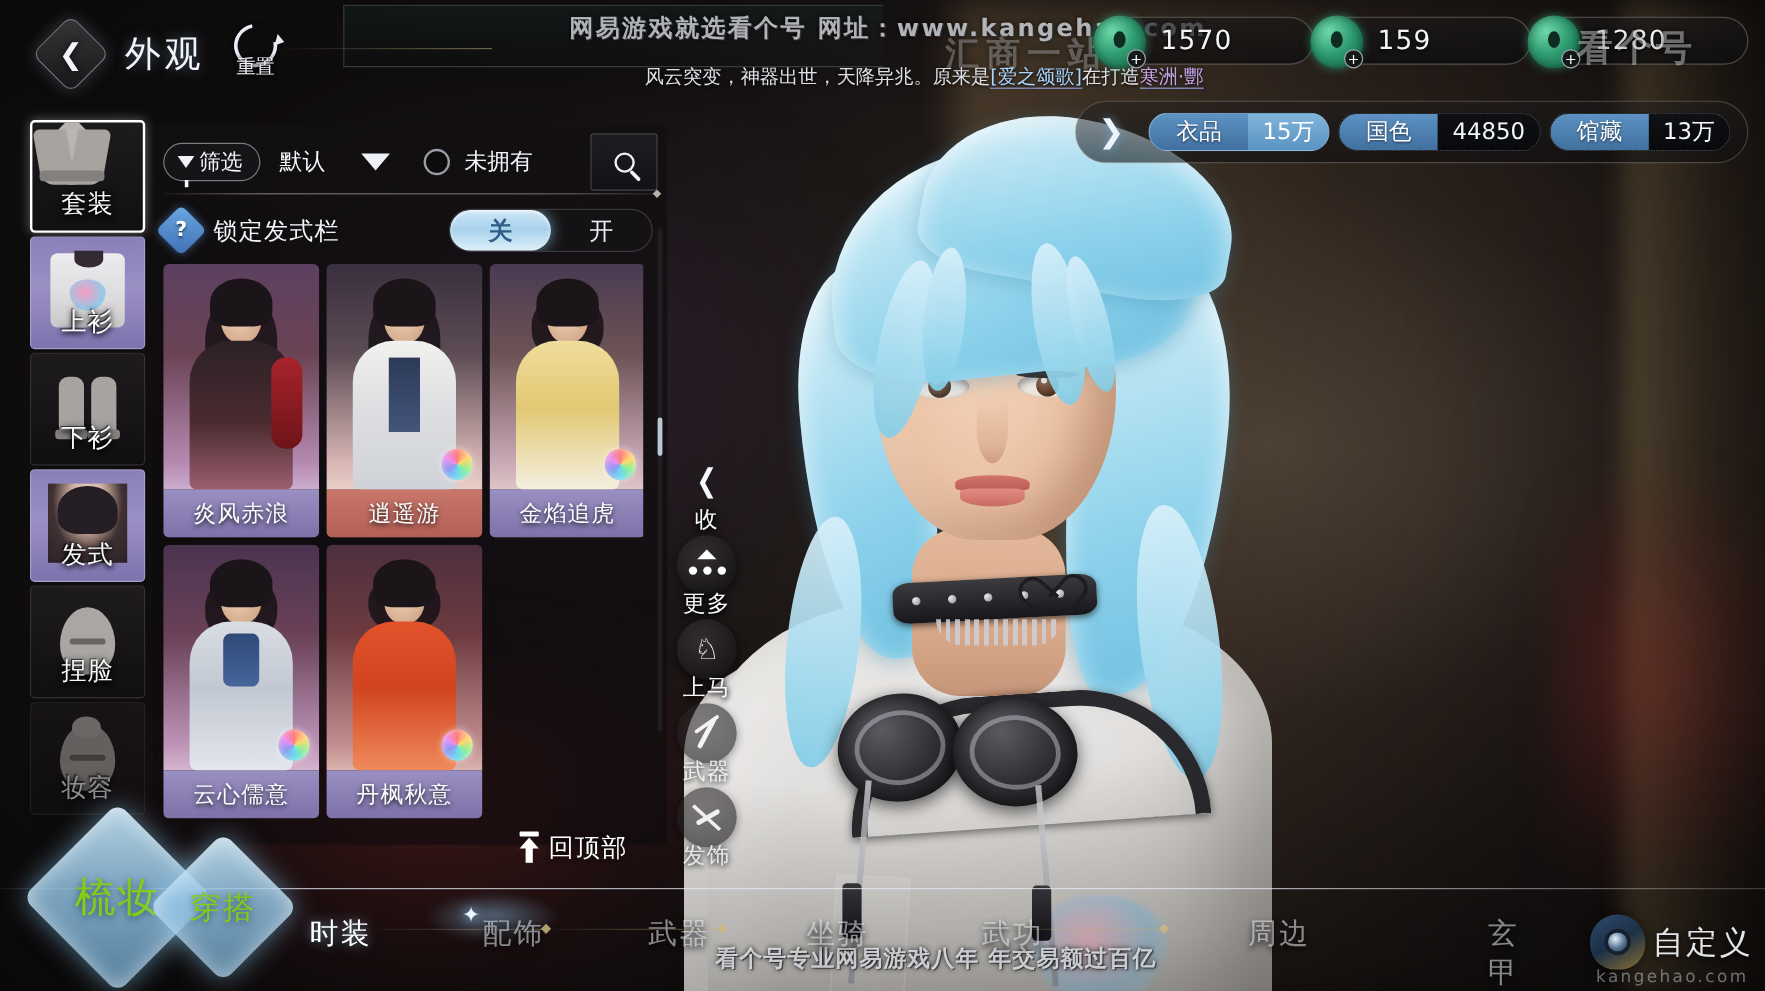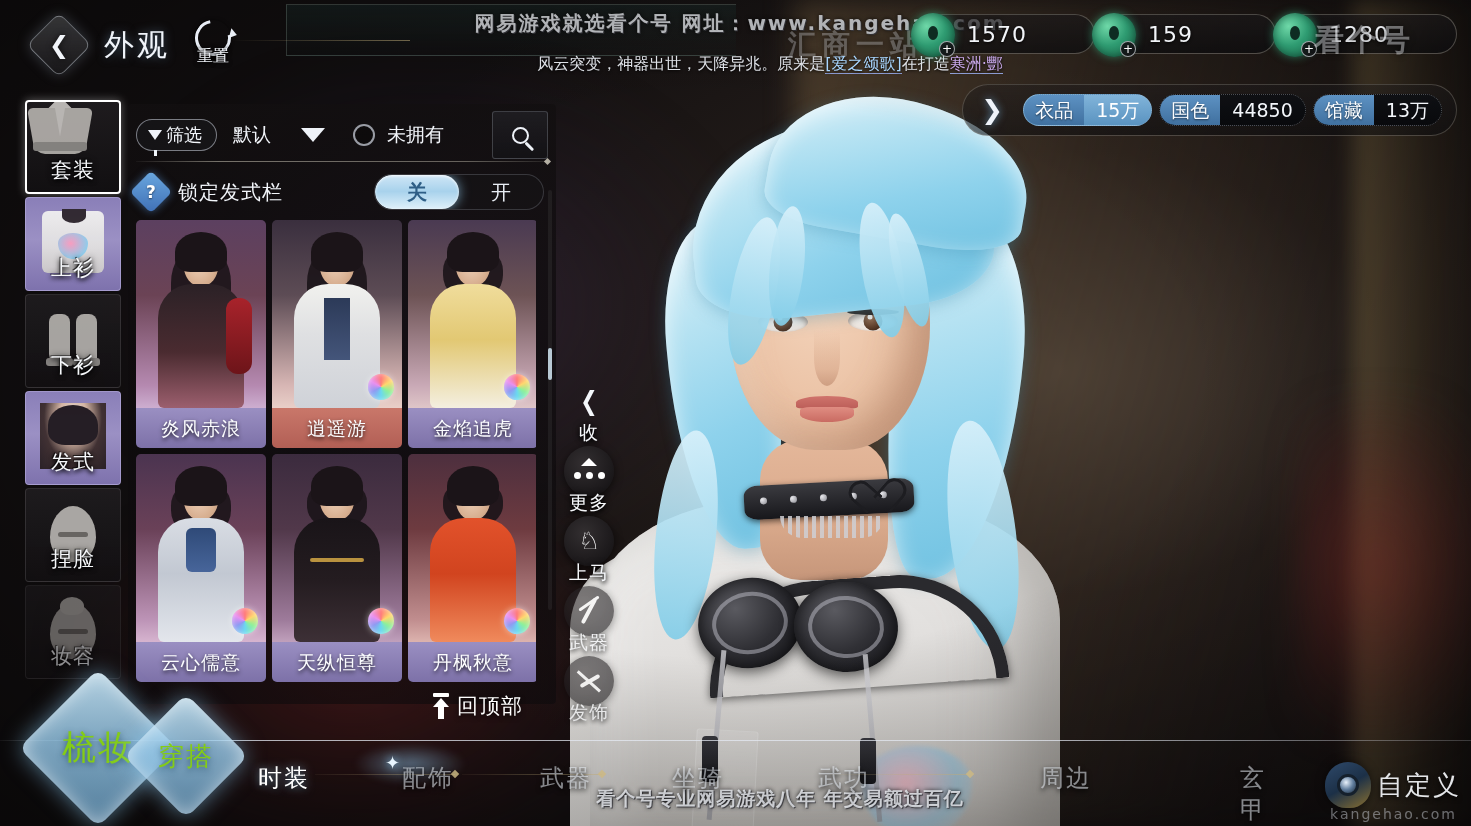--- a/index.html
+++ b/index.html
@@ -265,21 +265,21 @@
   }
   #stat-arrow {
     position:absolute; left:18px; top:50%; transform:translateY(-50%);
     font-size:26px; color:#eef3fa; text-shadow:0 0 8px rgba(120,180,230,.7);
   }
   .stat-pill {
     display:flex; align-items:center; height:32px; border-radius:16px; overflow:hidden;
     border:1px dotted rgba(200,205,215,.35);
   }
   .stat-name {
-    padding:0 11px; font-size:19px; color:#fbfdff; line-height:32px;
+    padding:0 22px; font-size:19px; color:#fbfdff; line-height:32px;
     background:linear-gradient(180deg,#5e93c4,#3f6f9e);
     text-shadow:0 1px 2px rgba(0,0,0,.6);
   }
   .stat-num { padding:0 12px; font-size:19px; color:#f3f6fa; line-height:32px; }
   .stat-pill.lit { background:linear-gradient(180deg,#81b4da,#5a93c0); }
   .stat-pill.lit .stat-num { color:#ffffff; }
   .stat-pill.dark { background:linear-gradient(180deg, rgba(14,16,20,.92), rgba(8,9,12,.95)); }
 
   
   #sidebar {
@@ -766,31 +766,20 @@
           <div class="fig fig-hair2" style="top:26px;height:58px"></div>
           <div class="fig fig-head"></div>
           <div class="fig fig-hair"></div>
           <div class="fig fig-body" style="background:linear-gradient(180deg,#d9dde4 0%,#c2c8d2 45%,#e3e6ec 100%)"></div>
           <div style="position:absolute;left:50px;top:74px;width:30px;height:44px;background:linear-gradient(180deg,#2f4a78,#47659a);border-radius:6px"></div>
         </div>
         <div class="swatch"></div>
         <div class="name nm-purple">云心儒意</div>
       </div>
 
-      <div class="card">
-        <div class="art" style="background:linear-gradient(180deg,#3b2b3e 0%,#51384a 40%,#9d7a9a 88%,#c0a0bc 100%)">
-          <div class="fig fig-hair2" style="top:26px;height:50px"></div>
-          <div class="fig fig-head"></div>
-          <div class="fig fig-hair"></div>
-          <div class="fig fig-body" style="background:linear-gradient(180deg,#191418 0%,#241c20 50%,#3d3036 100%)"></div>
-          <div style="position:absolute;left:38px;top:104px;width:54px;height:4px;background:#b9923f;border-radius:2px"></div>
-        </div>
-        <div class="swatch"></div>
-        <div class="name nm-purple">天纵恒尊</div>
-      </div>
 
       <div class="card">
         <div class="art" style="background:linear-gradient(180deg,#4d2f3e 0%,#6e3b40 40%,#c08d8e 88%,#dcb3ae 100%)">
           <div class="fig fig-hair2" style="top:26px;height:48px"></div>
           <div class="fig fig-head"></div>
           <div class="fig fig-hair"></div>
           <div class="fig fig-body" style="background:linear-gradient(180deg,#e2522b 0%,#d1441f 45%,#f08a5c 100%)"></div>
         </div>
         <div class="swatch"></div>
         <div class="name nm-purple">丹枫秋意</div>

